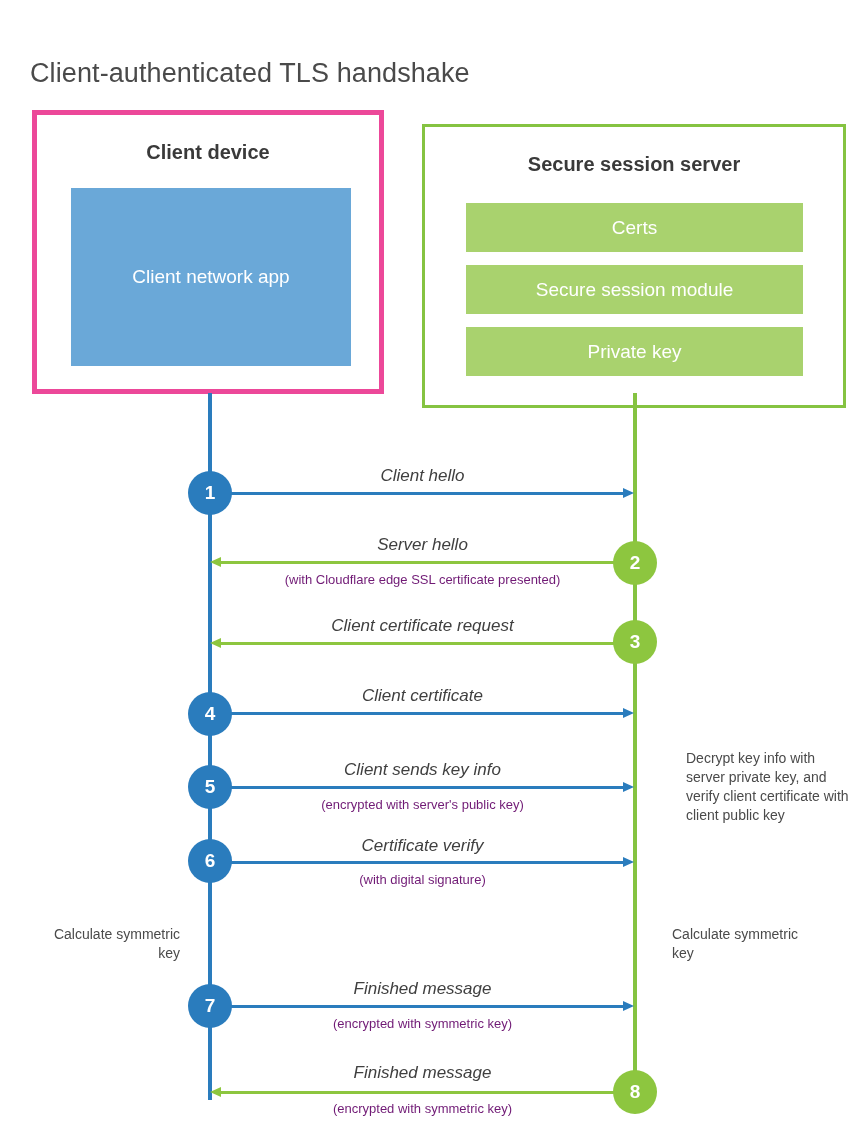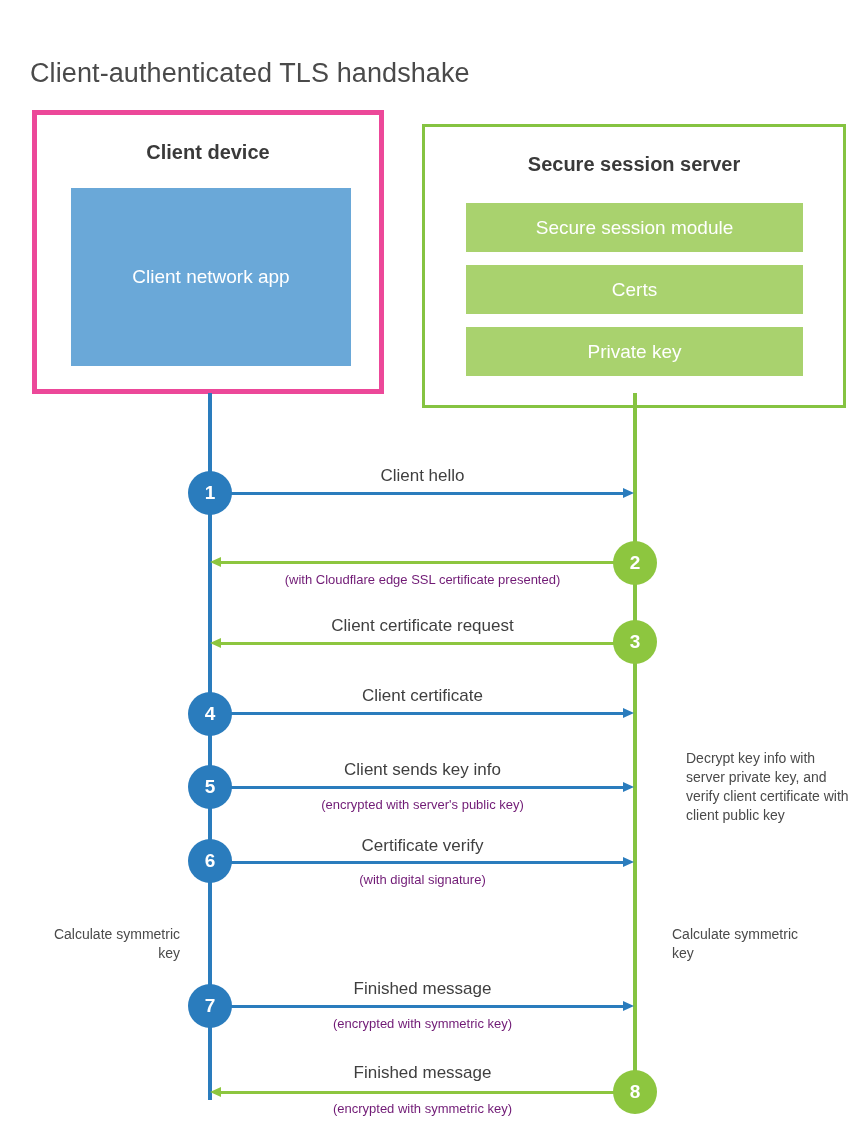--- a/index.html
+++ b/index.html
@@ -152,20 +152,21 @@
   .arrow.blue  .head.right { right: -10px; border-left: 11px solid #2a7cbd; }
   .arrow.green .head.left  { left: -10px;  border-right: 11px solid #8dc63f; }
 
   
   .msg-label {
     position: absolute;
     text-align: center;
     font-size: 17px;
     color: #3f3f3f;
     white-space: nowrap;
+    font-style: italic;
   }
   .msg-sublabel {
     position: absolute;
     text-align: center;
     font-size: 13px;
     color: #701a75;
     white-space: nowrap;
   }
 
   
@@ -186,35 +187,36 @@
   <div class="page-title">Client-authenticated TLS handshake</div>
 
   <div class="actor-box client">
     <div class="actor-title">Client device</div>
     <div class="client-app">Client network app</div>
   </div>
 
   <div class="actor-box server">
     <div class="actor-title">Secure session server</div>
     <div class="server-stack">
+      <div class="server-item">Certs</div>
       <div class="server-item">Secure session module</div>
-      <div class="server-item">Certs</div>
       <div class="server-item">Private key</div>
     </div>
   </div>
 
   <div class="lifeline client-line"></div>
   <div class="lifeline server-line"></div>
 
   <div class="msg-label" style="left:210px; top:466px; width:425px;">Client hello</div>
   <div class="arrow blue" style="left:210px; top:492px; width:414px;">
     <span class="head right"></span>
   </div>
   <div class="step-circle blue" style="left:188px; top:471px;">1</div>
 
+  <div class="msg-label" style="left:210px; top:535px; width:425px;">Server hello</div>
   <div class="arrow green" style="left:220px; top:561px; width:415px;">
     <span class="head left"></span>
   </div>
   <div class="msg-sublabel" style="left:210px; top:572px; width:425px;">(with Cloudflare edge SSL certificate presented)</div>
   <div class="step-circle green" style="left:613px; top:541px;">2</div>
 
   <div class="msg-label" style="left:210px; top:616px; width:425px;">Client certificate request</div>
   <div class="arrow green" style="left:220px; top:642px; width:415px;">
     <span class="head left"></span>
   </div>

